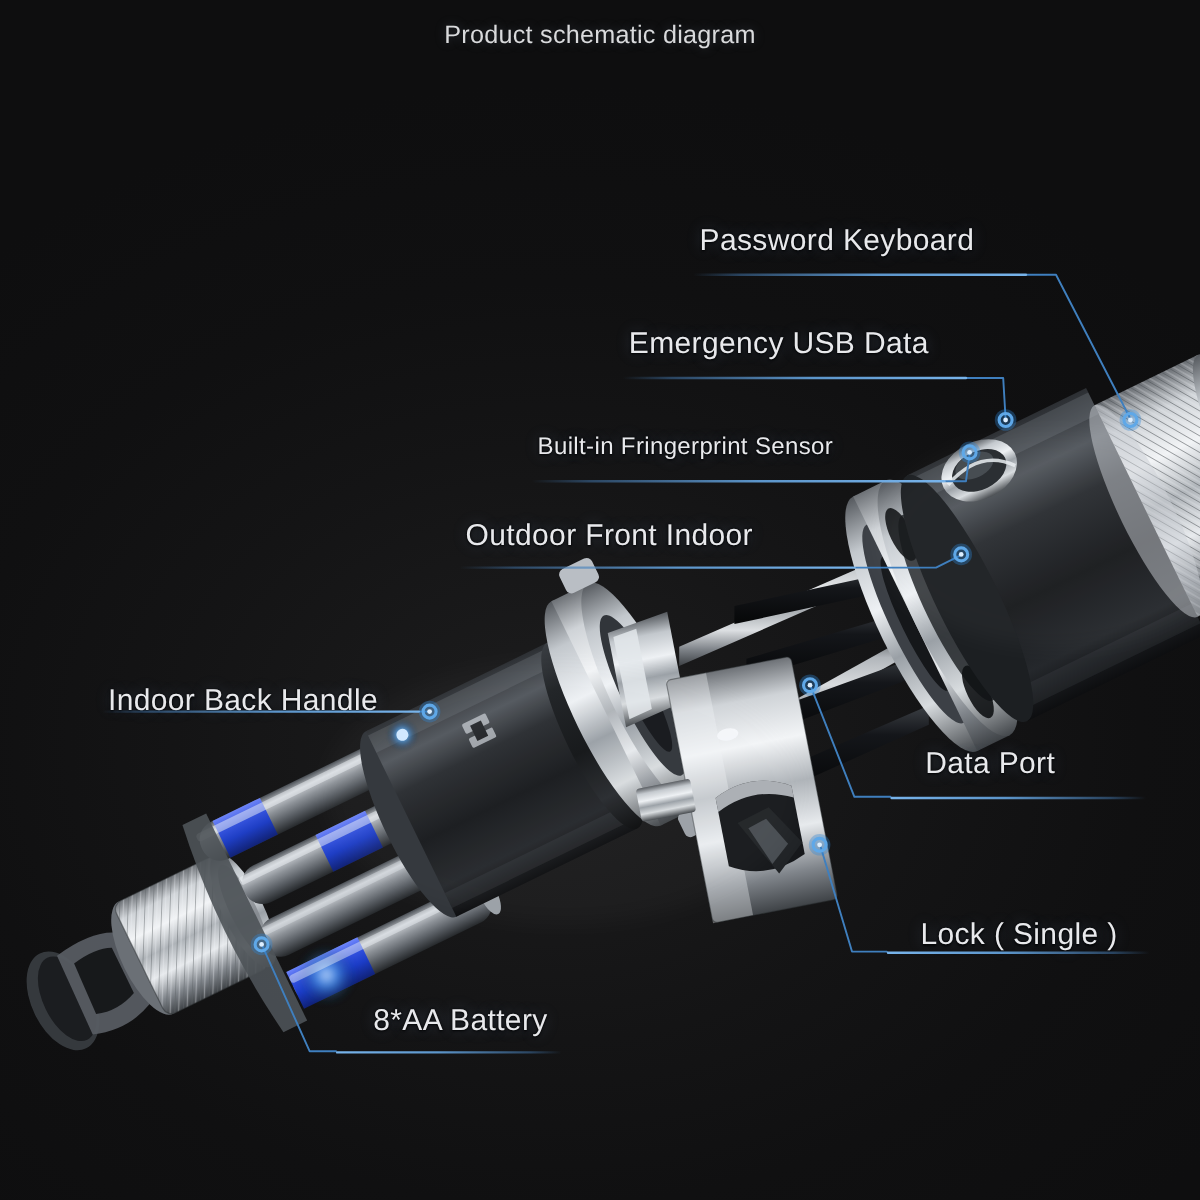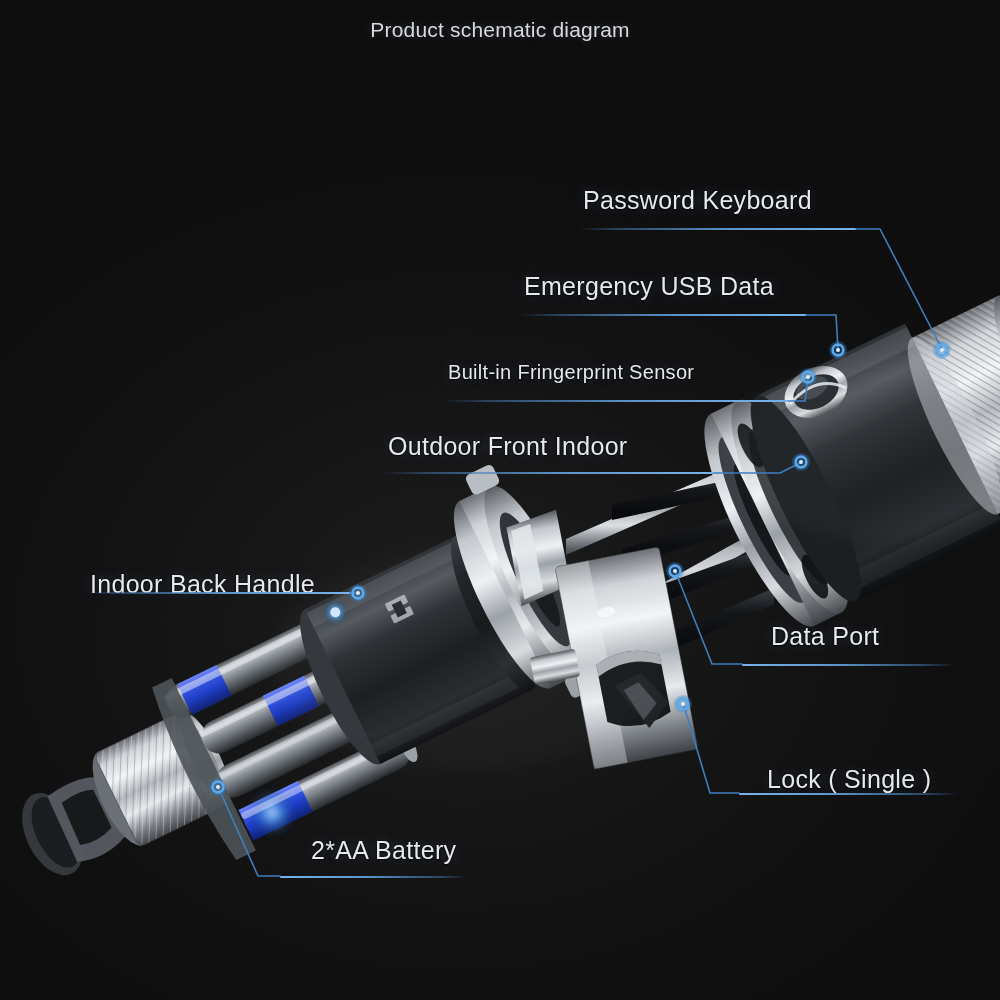--- a/index.html
+++ b/index.html
@@ -362,17 +362,17 @@
       <div class="callout small" style="left: 448px; top: 362px;">Built-in Fringerprint Sensor</div>
       <div class="rule ltr" style="left: 443px; top: 400px; width: 345px;"></div>
       <div class="callout" style="left: 388px; top: 434px;">Outdoor Front Indoor</div>
       <div class="rule ltr" style="left: 383px; top: 472px; width: 330px;"></div>
       <div class="callout" style="left: 90px; top: 572px;">Indoor Back Handle</div>
       <div class="rule ltr" style="left: 85px; top: 592px; width: 265px;"></div>
       <div class="callout" style="left: 771px; top: 624px;">Data Port</div>
       <div class="rule rtl" style="left: 742px; top: 664px; width: 213px;"></div>
       <div class="callout" style="left: 767px; top: 754px; margin-top: 13px;">Lock ( Single )</div>
       <div class="rule rtl" style="left: 739px; top: 793px; width: 219px;"></div>
-      <div class="callout" style="left: 311px; top: 838px;">2*AA Battery</div>
+      <div class="callout" style="left: 311px; top: 838px;">8*AA Battery</div>
       <div class="rule rtl" style="left: 280px; top: 876px; width: 188px;"></div>
     </div>
 
 </div>
 
 </body></html>

